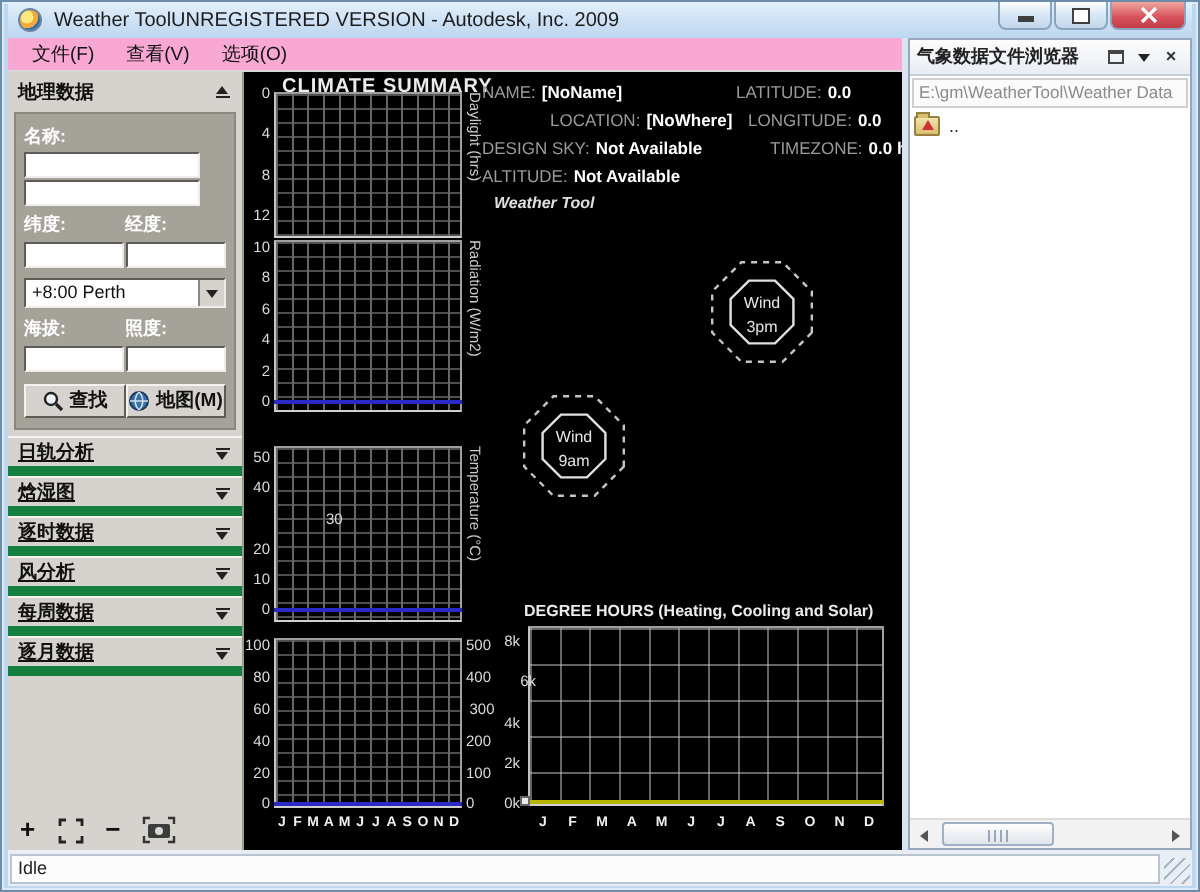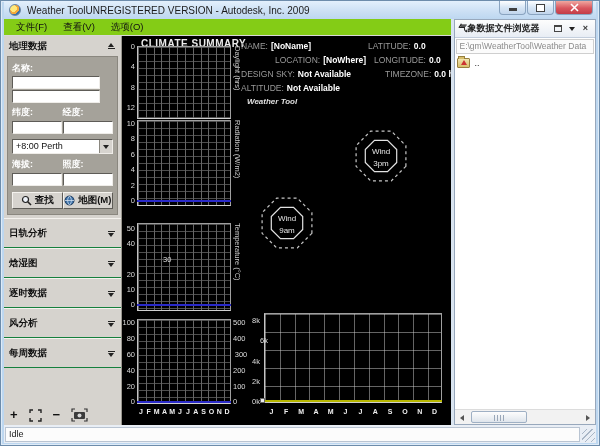--- a/index.html
+++ b/index.html
@@ -20,21 +20,21 @@
   .cap-btn{width:27px;height:14px;display:flex;align-items:center;justify-content:center;
     background:linear-gradient(180deg,#fdfeff,#d7e6f5 50%,#c2d6ec);border:1px solid #8aa4c0;
     border-top:none;border-radius:0 0 4px 4px;margin-left:1px;cursor:default;}
   .cap-btn.close{width:38px;background:linear-gradient(180deg,#f0a8a0,#d9565e 55%,#c23c47);}
   .glyph-min{width:8px;height:3px;background:#3f3f3f;margin-top:4px;display:block;}
   .glyph-max{width:9px;height:8px;border:1px solid #3f3f3f;display:block;background:#fff;}
 
   
   .mid{display:flex;height:406px;}
   .left-col{width:449px;display:flex;flex-direction:column;}
-  .menubar{height:17px;background:#84cc16;border-bottom:1px solid #d8d8d8;display:flex;align-items:center;padding-left:4px;}
+  .menubar{height:17px;background:#f9a8d4;border-bottom:1px solid #d8d8d8;display:flex;align-items:center;padding-left:4px;}
   .menu-item{font-size:9.5px;color:#111;padding:2px 8px;}
   .content-row{display:flex;height:389px;}
   .splitter{width:3px;background:#d9e4f0;}
 
   
   .sidebar{width:118px;background:#d6d3ce;border-right:1px solid #9a978f;position:relative;font-size:9.5px;}
   .geo-header{display:flex;justify-content:space-between;align-items:center;padding:4px 6px 3px 5px;font-weight:bold;color:#111;}
   .geo-form{margin:0 3px;background:#a5a29a;border:1px solid #8a877f;padding:3px 4px 5px 4px;}
   .form-lbl{color:#fff;font-weight:bold;font-size:9px;margin:2px 0 1px 0;}
   .lbl-row{display:flex;}
@@ -45,22 +45,22 @@
   .pair-row .txt{width:50px;}
   .combo{display:flex;height:15px;margin:4px 0 2px 0;border:1px solid;border-color:#5e5c57 #efede9 #efede9 #5e5c57;background:#fff;}
   .combo-text{flex:1;font-size:9px;color:#111;padding:1px 3px;white-space:nowrap;overflow:hidden;}
   .combo-btn{width:13px;background:#d6d3ce;border-left:1px solid #8a877f;display:flex;align-items:center;justify-content:center;}
   .tri-down-s{width:0;height:0;border-left:3px solid transparent;border-right:3px solid transparent;border-top:4px solid #222;}
   .btn-row{display:flex;justify-content:space-between;margin-top:5px;}
   .form-btn{display:flex;align-items:center;justify-content:center;gap:3px;width:52px;height:17px;
     background:#d6d3ce;border:1px solid;border-color:#f4f2ee #5e5c57 #5e5c57 #f4f2ee;
     font-size:9.5px;font-weight:bold;color:#111;padding:0;}
   .accordion{margin-top:3px;}
-  .acc-row{height:30px;display:flex;justify-content:space-between;align-items:center;padding:0 6px 0 5px;
-    border-top:1px solid #f4f2ee;border-bottom:1px solid #15803d;font-weight:bold;color:#111;}
+  .acc-row{height:20px;display:flex;justify-content:space-between;align-items:center;padding:0 6px 0 5px;
+    border-top:1px solid #f4f2ee;border-bottom:5px solid #15803d;font-weight:bold;color:#111;text-decoration:underline;}
   .acc-icon .bar,.eject-icon .bar{display:block;width:7px;height:1px;background:#222;margin:1px 0;}
   .tri-down{display:block;width:0;height:0;border-left:3.5px solid transparent;border-right:3.5px solid transparent;border-top:4px solid #222;}
   .tri-up{display:block;width:0;height:0;border-left:3.5px solid transparent;border-right:3.5px solid transparent;border-bottom:4px solid #222;}
   .zoom-toolbar{position:absolute;bottom:3px;left:6px;display:flex;align-items:center;gap:11px;}
   .tool-glyph{font-size:13px;font-weight:bold;color:#111;line-height:14px;}
 
   
   .black-area{flex:1;background:#000;position:relative;overflow:hidden;color:#ddd;}
   .climate-title{position:absolute;left:19px;top:2px;font-size:10px;font-weight:bold;color:#ececec;letter-spacing:.5px;}
   .plot{position:absolute;border:1px solid #9f9f9f;border-bottom-color:#d0d0d0;border-left-color:#c4c4c4;
@@ -232,20 +232,27 @@
             </div>
             <div class="acc-row">
               <span>风分析</span>
               <span class="acc-icon">
                   <i class="bar"></i>
                   <i class="tri-down"></i>
                 </span>
             </div>
             <div class="acc-row">
               <span>每周数据</span>
+              <span class="acc-icon">
+                  <i class="bar"></i>
+                  <i class="tri-down"></i>
+                </span>
+            </div>
+            <div class="acc-row">
+              <span>逐月数据</span>
               <span class="acc-icon">
                   <i class="bar"></i>
                   <i class="tri-down"></i>
                 </span>
             </div>
           </div>
 
           <div class="zoom-toolbar">
             <span class="tool-glyph">+</span>
             <svg width="13" height="13">
@@ -342,20 +349,21 @@
             <div class="mlabel" style="left: 30.6667px; top: 372px; width: 7.83333px;">M</div>
             <div class="mlabel" style="left: 38.5px; top: 372px; width: 7.83333px;">A</div>
             <div class="mlabel" style="left: 46.3333px; top: 372px; width: 7.83333px;">M</div>
             <div class="mlabel" style="left: 54.1667px; top: 372px; width: 7.83333px;">J</div>
             <div class="mlabel" style="left: 62px; top: 372px; width: 7.83333px;">J</div>
             <div class="mlabel" style="left: 69.8333px; top: 372px; width: 7.83333px;">A</div>
             <div class="mlabel" style="left: 77.6667px; top: 372px; width: 7.83333px;">S</div>
             <div class="mlabel" style="left: 85.5px; top: 372px; width: 7.83333px;">O</div>
             <div class="mlabel" style="left: 93.3333px; top: 372px; width: 7.83333px;">N</div>
             <div class="mlabel" style="left: 101.167px; top: 372px; width: 7.83333px;">D</div>
+            <div class="dg-title" style="left: 140px; top: 265px;">DEGREE HOURS (Heating, Cooling and Solar)</div>
             <div class="plot dotted" style="left: 142px; top: 277px; width: 178px; height: 90px;"></div>
             <div class="ytick" style="left: 116px; top: 280.2px; width: 22px;">8k</div>
             <div class="ytick" style="left: 124px; top: 300.45px; width: 22px;">6k</div>
             <div class="ytick" style="left: 116px; top: 320.7px; width: 22px;">4k</div>
             <div class="ytick" style="left: 116px; top: 340.95px; width: 22px;">2k</div>
             <div class="ytick" style="left: 116px; top: 361.2px; width: 22px;">0k</div>
             <div class="mlabel" style="left: 142px; top: 372px; width: 14.8333px;">J</div>
             <div class="mlabel" style="left: 156.833px; top: 372px; width: 14.8333px;">F</div>
             <div class="mlabel" style="left: 171.667px; top: 372px; width: 14.8333px;">M</div>
             <div class="mlabel" style="left: 186.5px; top: 372px; width: 14.8333px;">A</div>

